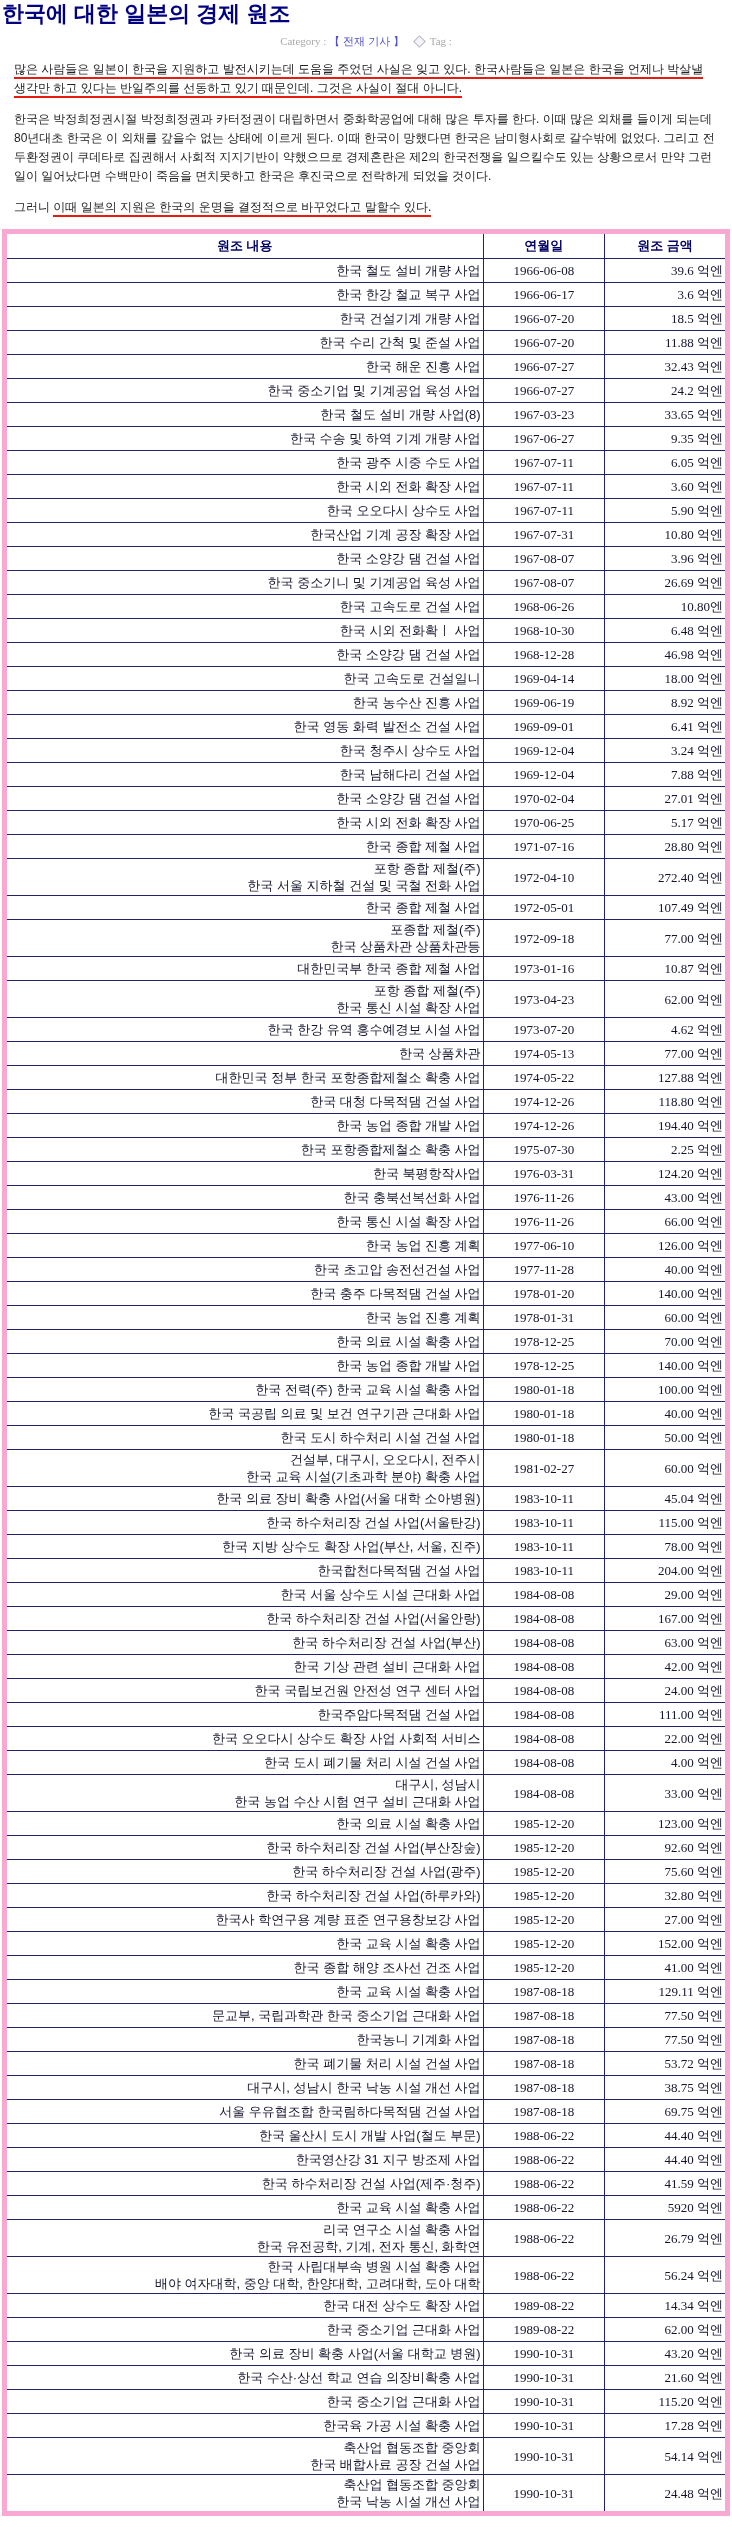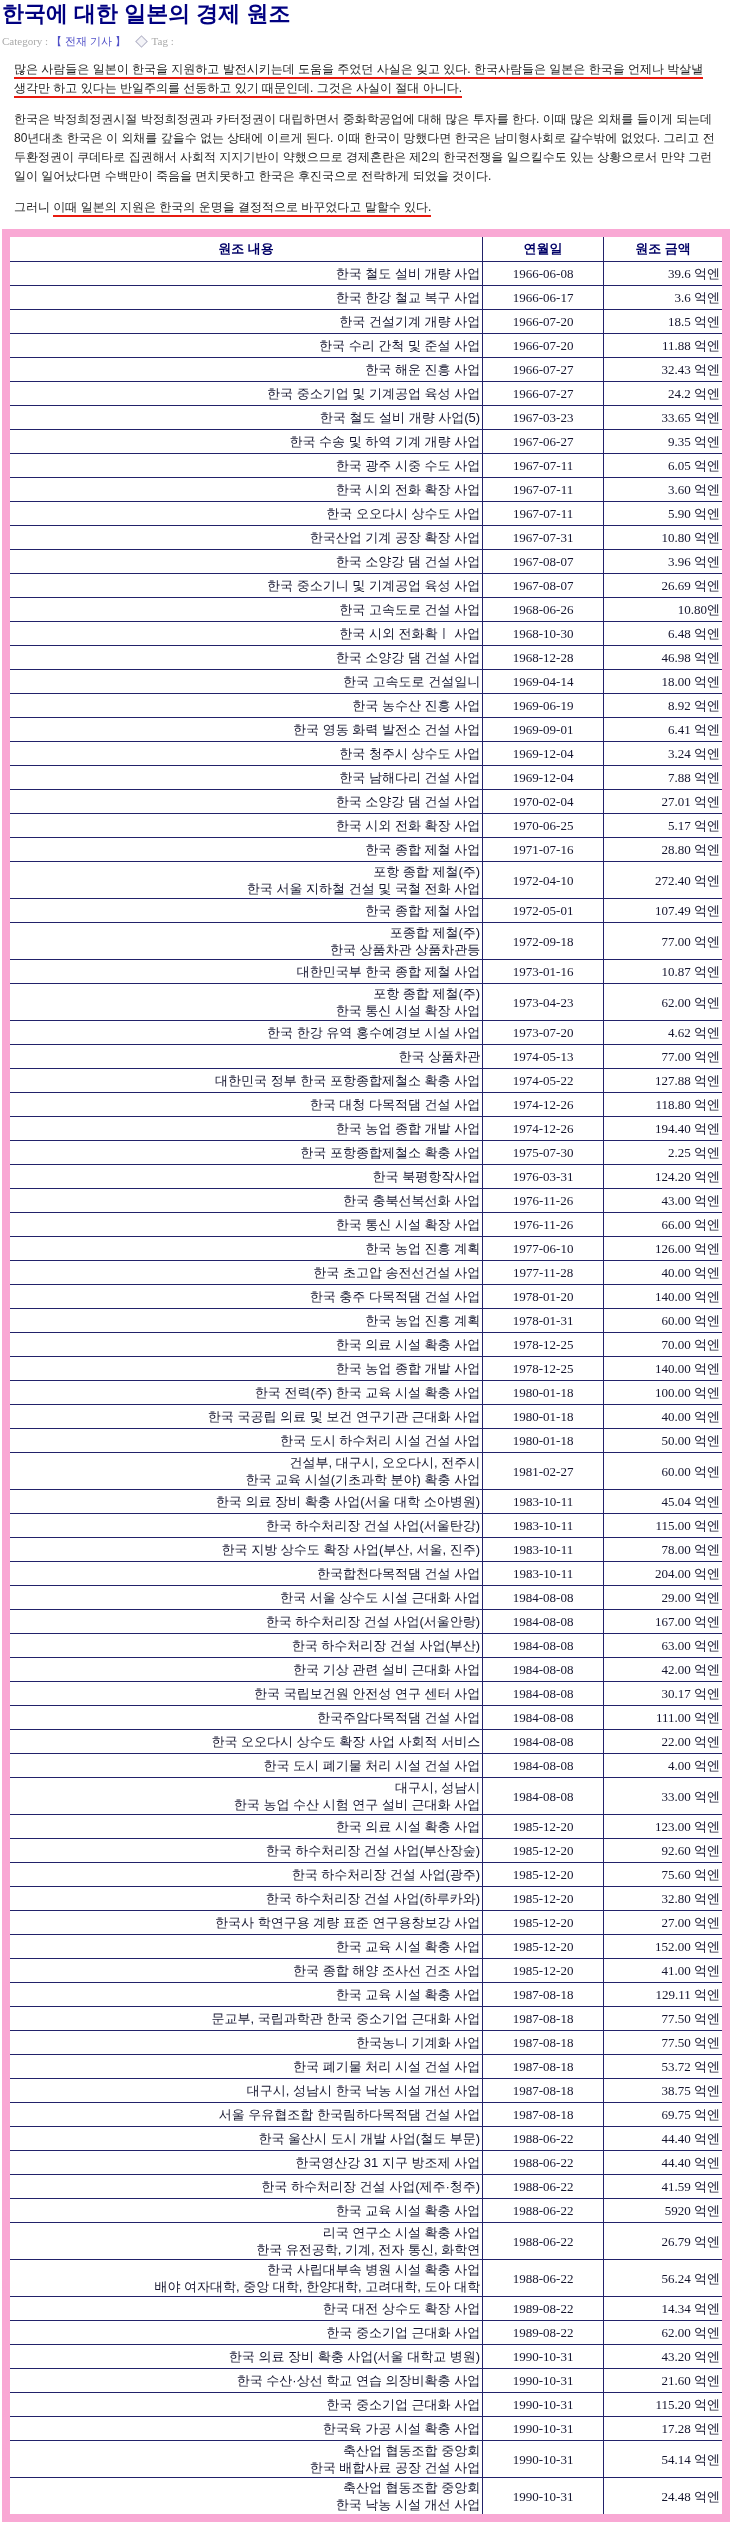--- a/index.html
+++ b/index.html
@@ -1,30 +1,30 @@
 <!DOCTYPE html>
 <html lang="ko"><head>
 <meta charset="utf-8">
 <style>
   html,body{margin:0;padding:0;background:#ffffff;}
   body{width:732px;font-family:"Liberation Sans","DejaVu Sans",sans-serif;color:#111122;}
   .page{padding:2px 2px 6px 2px;}
 
   .post-title{font-size:22px;font-weight:bold;color:#000080;margin:2px 0 10px 0;line-height:20px;cursor:pointer;}
 
-  .meta-line{text-align:left;font-size:11px;color:#aaaaaa;font-family:"Liberation Serif","DejaVu Serif",serif;margin:0 0 4px 0;height:14px;line-height:14px;}
+  .meta-line{text-align:center;font-size:11px;color:#aaaaaa;font-family:"Liberation Serif","DejaVu Serif",serif;margin:0 0 4px 0;height:14px;line-height:14px;}
   .meta-line .cat-link{color:#5050c8;font-family:"Liberation Sans",sans-serif;cursor:pointer;}
   .tag-icon{display:inline-block;width:7px;height:7px;border:1px solid #b5b5c8;transform:rotate(45deg);margin:0 3px 0 8px;position:relative;top:1px;background:#f4f4f8;}
 
   .para{font-size:12px;line-height:19px;color:#222222;margin:12px;}
   .redline{border-bottom:2px solid #e81b10;padding-bottom:1px;}
 
   table.aid{border-collapse:collapse;width:728px;margin:6px 0 4px 0;table-layout:fixed;}
   table.aid,table.aid th,table.aid td{border:1px solid #22226a;}
-  table.aid{border:8px solid #f9a8d4;}
+  table.aid{border:5px solid #f9a8d4;}
   table.aid th{font-size:13px;font-weight:bold;color:#000066;text-align:center;height:22px;padding:1px 2px;background:#ffffff;}
   table.aid td{font-size:13px;height:21px;padding:1px 2px;color:#14142e;line-height:17px;}
   td.c-content{text-align:right;padding-right:14px;}
   td.c-date{text-align:center;font-family:"Liberation Serif","DejaVu Serif",serif;font-size:12.5px;color:#1c1c3a;}
   td.c-amount{text-align:right;padding-right:10px;font-family:"Liberation Serif","DejaVu Serif",serif;font-size:12.5px;color:#1c1c3a;}
   .col-content{width:66.2%;}
   .col-date{width:16.8%;}
   .col-amount{width:17%;}
 
   .sources{font-size:12px;line-height:21px;margin-top:4px;color:#111122;}
@@ -87,21 +87,21 @@
           <td class="c-content">한국 해운 진흥 사업</td>
           <td class="c-date">1966-07-27</td>
           <td class="c-amount">32.43 억엔</td>
         </tr>
         <tr>
           <td class="c-content">한국 중소기업 및 기계공업 육성 사업</td>
           <td class="c-date">1966-07-27</td>
           <td class="c-amount">24.2 억엔</td>
         </tr>
         <tr>
-          <td class="c-content">한국 철도 설비 개량 사업(5)</td>
+          <td class="c-content">한국 철도 설비 개량 사업(8)</td>
           <td class="c-date">1967-03-23</td>
           <td class="c-amount">33.65 억엔</td>
         </tr>
         <tr>
           <td class="c-content">한국 수송 및 하역 기계 개량 사업</td>
           <td class="c-date">1967-06-27</td>
           <td class="c-amount">9.35 억엔</td>
         </tr>
         <tr>
           <td class="c-content">한국 광주 시중 수도 사업</td>
@@ -344,21 +344,21 @@
           <td class="c-amount">63.00 억엔</td>
         </tr>
         <tr>
           <td class="c-content">한국 기상 관련 설비 근대화 사업</td>
           <td class="c-date">1984-08-08</td>
           <td class="c-amount">42.00 억엔</td>
         </tr>
         <tr>
           <td class="c-content">한국 국립보건원 안전성 연구 센터 사업</td>
           <td class="c-date">1984-08-08</td>
-          <td class="c-amount">30.17 억엔</td>
+          <td class="c-amount">24.00 억엔</td>
         </tr>
         <tr>
           <td class="c-content">한국주암다목적댐 건설 사업</td>
           <td class="c-date">1984-08-08</td>
           <td class="c-amount">111.00 억엔</td>
         </tr>
         <tr>
           <td class="c-content">한국 오오다시 상수도 확장 사업 사회적 서비스</td>
           <td class="c-date">1984-08-08</td>
           <td class="c-amount">22.00 억엔</td>

